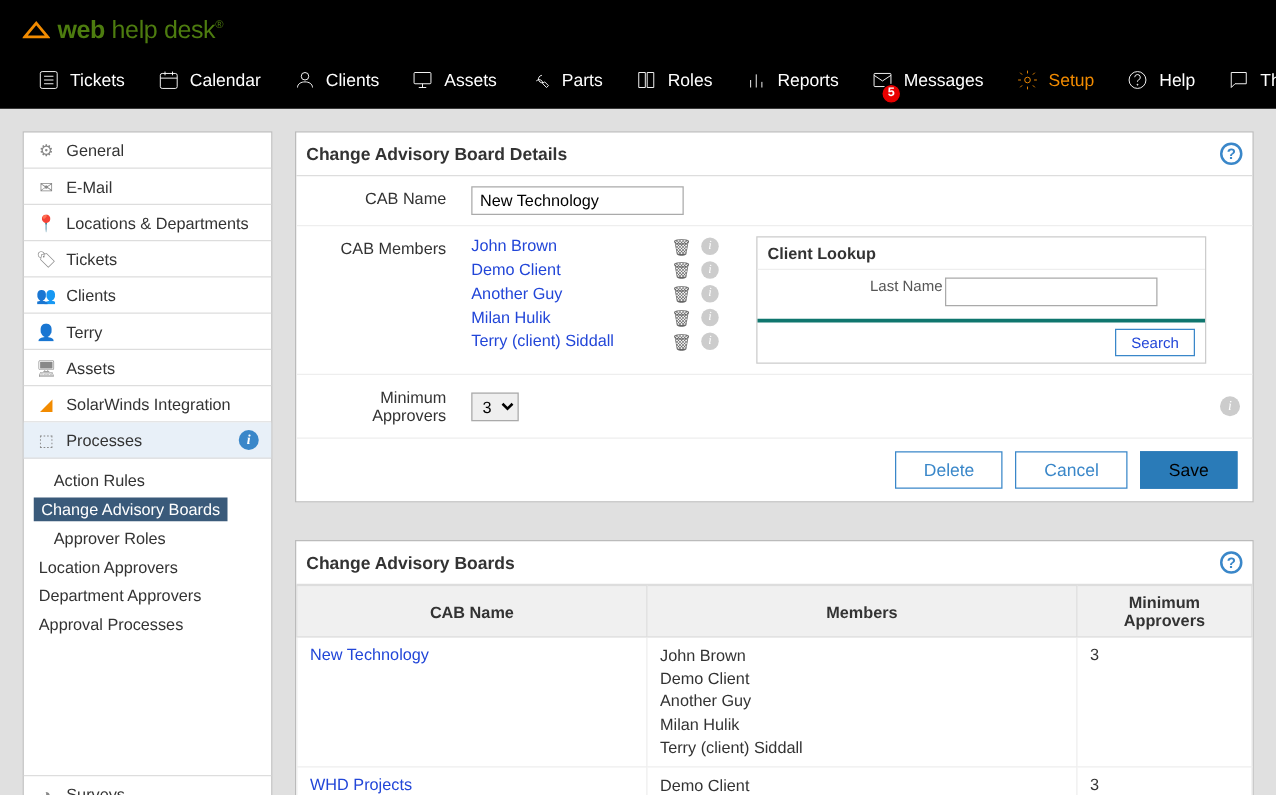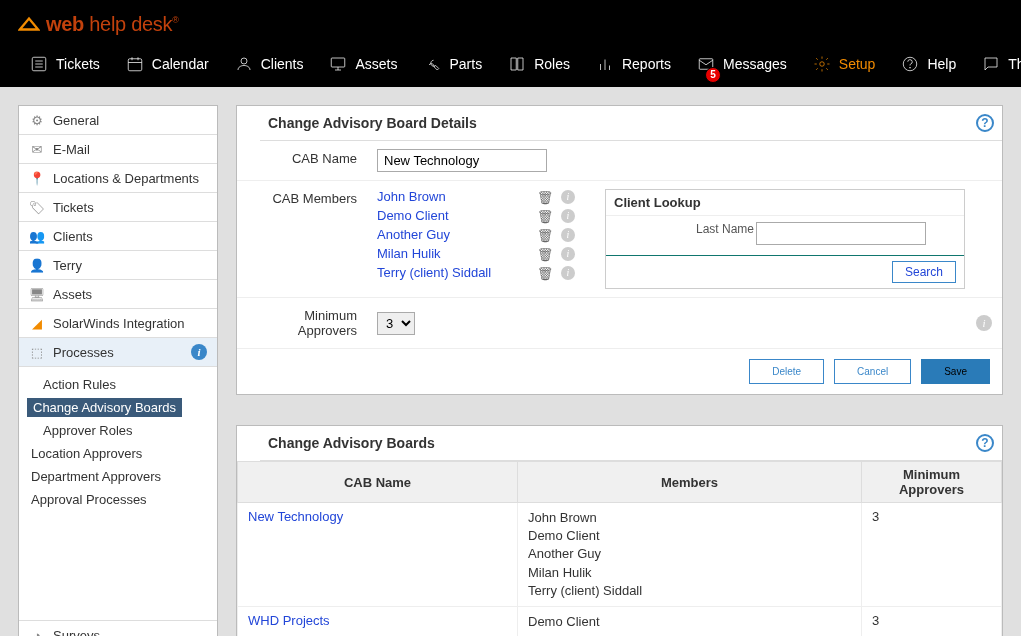--- a/index.html
+++ b/index.html
@@ -2,21 +2,21 @@
 <html><head>
 <meta charset="utf-8">
 <style>
 * { box-sizing: border-box; margin: 0; padding: 0; }
 body { font-family: "Helvetica Neue", Arial, sans-serif; font-size: 13px; background: #e0e0e0; color: #333; width: 1021px; }
 
 
 .topbar { background: #000; height: 87px; }
 .topbar-brand { display: flex; align-items: center; padding: 8px 18px 0; height: 40px; }
 .topbar-brand .logo { color: #f28b00; font-size: 18px; margin-right: 6px; }
-.topbar-brand .text { color: #c2410c; font-size: 20px; font-weight: 500; letter-spacing: -0.3px; }
+.topbar-brand .text { color: #4d7c0f; font-size: 20px; font-weight: 500; letter-spacing: -0.3px; }
 .topbar-brand .text b { font-weight: 700; }
 .topbar-nav { display: flex; align-items: center; height: 47px; padding: 0 18px; gap: 2px; }
 .nav-item { display: flex; align-items: center; gap: 8px; padding: 6px 12px; color: #fff; cursor: pointer; font-size: 14px; position: relative; }
 .nav-item.active { color: #f28b00; }
 .nav-icon { width: 18px; height: 18px; display: inline-flex; align-items: center; justify-content: center; }
 .nav-icon svg { width: 18px; height: 18px; stroke: currentColor; fill: none; }
 .nav-item .badge { position: absolute; background: #e80000; color: #fff; border-radius: 50%; width: 16px; height: 16px; font-size: 10px; display: flex; align-items: center; justify-content: center; top: 18px; left: 20px; font-weight: bold; border:1px solid #000;}
 
 
 .main { display: flex; padding: 18px; gap: 18px; align-items: flex-start; }
@@ -26,47 +26,47 @@
 .side-item .sicon { width: 16px; height: 16px; display: inline-flex; align-items: center; justify-content: center; color: #888; }
 .side-item .sicon.orange { color: #f28b00; }
 .side-item .info-badge { margin-left: auto; width: 16px; height:16px; border-radius:50%; background:#3a87c9; color:#fff; font-size:11px; display:flex; align-items:center; justify-content:center; font-style: italic; font-family: Georgia, serif; font-weight: bold;}
 .side-sub { padding: 6px 0 10px 0; }
 .side-sub .sub-item { padding: 4px 12px; cursor: pointer; font-size: 13px; color: #333; }
 .side-sub .sub-item.active { background: #3a5a7a; color: #fff; display:inline-block; margin-left:8px; padding:2px 6px; }
 .side-spacer { height: 100px; border-bottom:1px solid #ddd;}
 .content { flex: 1; display: flex; flex-direction: column; gap: 30px; }
 
 .panel { background: #fff; border: 1px solid #bbb; }
-.panel-head { display: flex; align-items: center; padding: 8px 8px; font-weight: 600; font-size: 14px; border-bottom: 1px solid #ddd; margin-left: 23px; }
+.panel-head { display: flex; align-items: center; padding: 8px 8px; font-weight: 600; font-size: 14px; border-bottom: 1px solid #ddd; }
 .panel-head .help { margin-left: auto; width: 18px; height: 18px; border: 2px solid #3a87c9; border-radius: 50%; color: #3a87c9; display:flex; align-items:center; justify-content:center; font-size:12px; font-weight:bold; cursor:pointer;}
 
 .form-row { display: flex; border-bottom: 1px solid #eee; }
 .form-label { width: 130px; text-align: right; padding: 10px 10px; font-size: 13px; color: #333; }
 .form-body { flex: 1; padding: 8px 10px; display: flex; gap: 30px; align-items: flex-start; }
 .form-body input[type=text] { border: 1px solid #aaa; padding: 3px 6px; font-size: 13px; width: 170px; }
 .member-list { display: flex; flex-direction: column; gap: 4px; }
 .member-row { display: flex; align-items: center; gap: 10px; }
 .member-row a { color: #2246d8; text-decoration: none; width: 150px; display:inline-block; }
 .member-row .del { width:14px; height:14px; cursor:pointer; color:#666;}
 .member-row .inf { width:14px; height:14px; border-radius:50%; background:#ccc; color:#fff; font-size:10px; display:flex; align-items:center; justify-content:center; font-style:italic; font-family:Georgia,serif;}
 
 .lookup-box { border: 1px solid #ccc; width: 360px; }
 .lookup-head { padding: 5px 8px; font-weight: 600; font-size: 13px; border-bottom:1px solid #eee;}
 .lookup-body { padding: 6px 10px 10px; display:flex; gap:10px; }
 .lookup-col { display:flex; gap:2px; font-size:12px;}
 .lookup-col label { color:#555; text-align:center;}
 .lookup-col input { border:1px solid #aaa; padding:3px; width:85px;}
-.lookup-foot { border-top:1px solid #0f766e; padding:5px 8px; text-align:right;}
+.lookup-foot { border-top:3px solid #0f766e; padding:5px 8px; text-align:right;}
 .lookup-foot button { background:#fff; border:1px solid #3a87c9; color:#2246d8; padding:3px 12px; cursor:pointer; font-size:12px;}
 
 .form-row select { border:1px solid #aaa; padding:2px 4px; font-size:13px;}
 .form-row .inf2 { margin-left:auto; width:16px;height:16px;border-radius:50%;background:#ccc;color:#fff;font-size:11px;display:flex;align-items:center;justify-content:center;font-style:italic;font-family:Georgia,serif;}
 
 .panel-foot { padding: 10px 12px; text-align: right; display:flex; justify-content:flex-end; gap:10px;}
-.btn { padding: 6px 22px; font-size: 10px; cursor: pointer; border:1px solid #3a87c9; background:#fff; color:#3a87c9;}
+.btn { padding: 6px 22px; font-size: 14px; cursor: pointer; border:1px solid #3a87c9; background:#fff; color:#3a87c9;}
 .btn.primary { background:#2a7bb8; color:#000000; border-color:#2a7bb8;}
 
 
 .tbl { width:100%; border-collapse:collapse; font-size:13px;}
 .tbl th { background:#f0f0f0; border:1px solid #ddd; padding:5px 10px; font-weight:600; text-align:center;}
 .tbl td { border:1px solid #eee; padding:6px 10px; vertical-align:top;}
 .tbl td a { color:#2246d8; text-decoration:none;}
 .tbl .members-cell div{line-height:1.4;}
 
 svg{display:block;}

